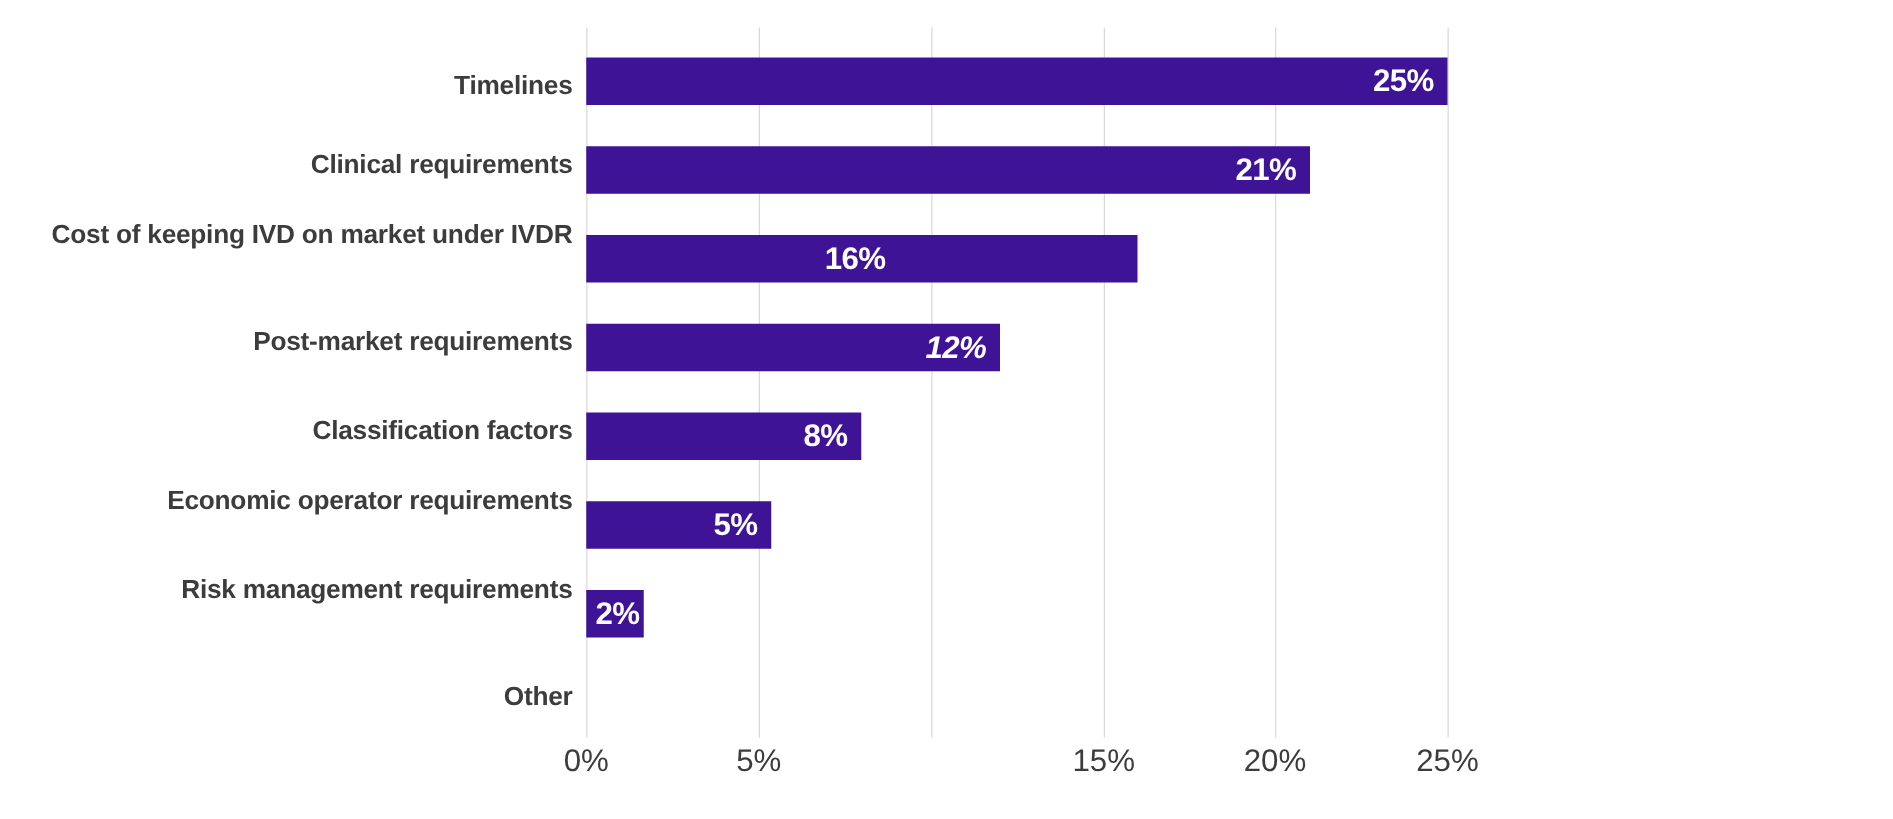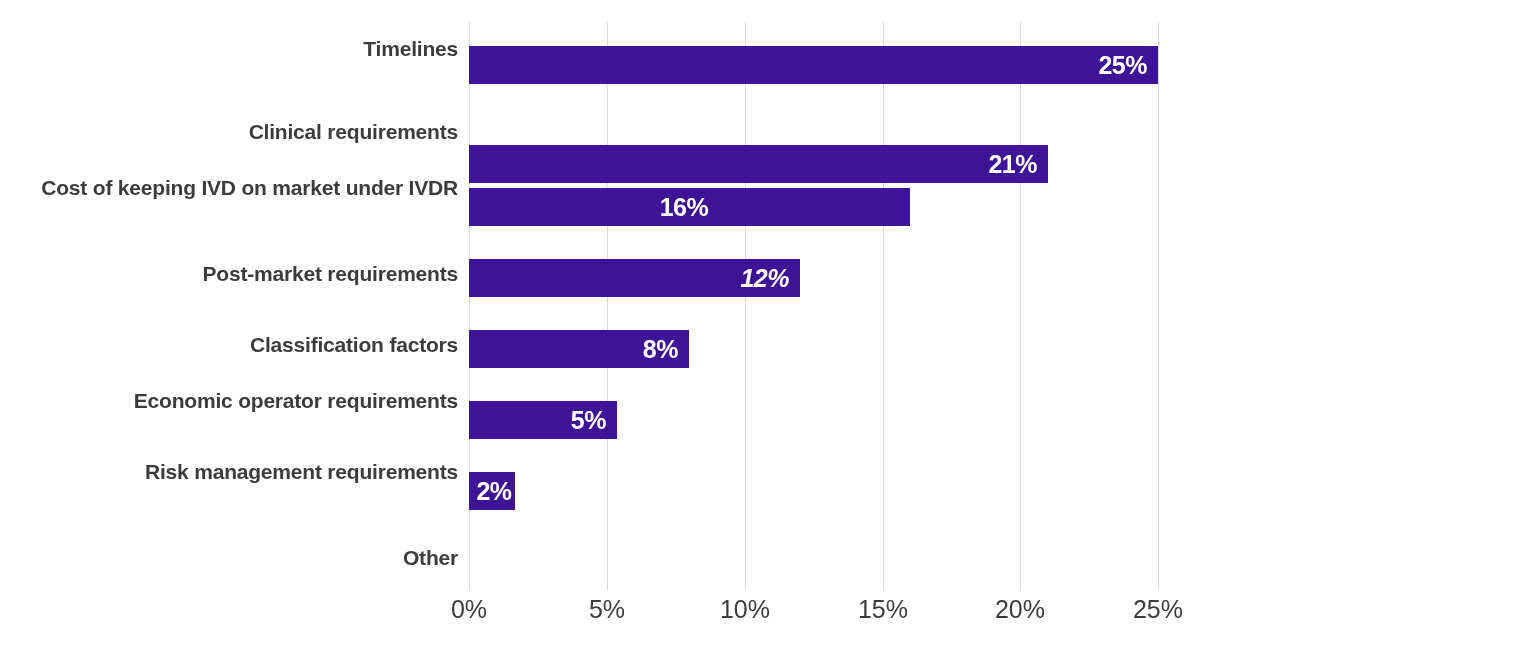--- a/index.html
+++ b/index.html
@@ -121,38 +121,38 @@
   <div class="plot">
     <div class="gridline" style="left:0px;"></div>
     <div class="gridline" style="left:138px;"></div>
     <div class="gridline" style="left:276px;"></div>
     <div class="gridline" style="left:414px;"></div>
     <div class="gridline" style="left:551px;"></div>
     <div class="gridline" style="left:689px;"></div>
   </div>
 
   <div class="cat-labels">
-    <div class="cat-label" style="top:12px;">Timelines</div>
+    <div class="cat-label" style="top:32px;">Timelines</div>
     <div class="cat-label" style="top:95px;">Clinical requirements</div>
     <div class="cat-label" style="top:237px;">Post-market requirements</div>
     <div class="cat-label" style="top:151px;">Cost of keeping IVD on market under IVDR</div>
     <div class="cat-label" style="top:308px;">Classification factors</div>
     <div class="cat-label" style="top:364px;">Economic operator requirements</div>
     <div class="cat-label" style="top:435px;">Risk management requirements</div>
     <div class="cat-label" style="top:521px;">Other</div>
   </div>
 
   <div class="rows">
 
     <div class="row" style="top:24px; width:690px;">
       <div class="bar" style="width:689px;"></div>
       <div class="bar-value" style="left:0px; width:678px; text-align:right;">25%</div>
     </div>
 
-    <div class="row" style="top:95px; width:690px;margin-top:28px;">
+    <div class="row" style="top:95px; width:690px;">
       <div class="bar" style="width:579px;"></div>
       <div class="bar-value" style="left:0px; width:568px; text-align:right;">21%</div>
     </div>
 
     <div class="row" style="top:166px; width:690px;">
       <div class="bar" style="width:441px;"></div>
       <div class="bar-value" style="left:0px; width:430px; text-align:center;">16%</div>
     </div>
 
     <div class="row" style="top:237px; width:690px;">
@@ -174,19 +174,18 @@
       <div class="bar" style="width:46px;"></div>
       <div class="bar-value" style="left:0px; width:50px; text-align:center;">2%</div>
     </div>
 
 
   </div>
 
   <div class="tick-labels">
     <div class="tick-label" style="left:469px;">0%</div>
     <div class="tick-label" style="left:607px;">5%</div>
-    <div class="tick-label" style="left:745px;">10%</div>
     <div class="tick-label" style="left:883px;">15%</div>
     <div class="tick-label" style="left:1020px;">20%</div>
     <div class="tick-label" style="left:1158px;">25%</div>
   </div>
 
 </div>
 
 </body></html>

